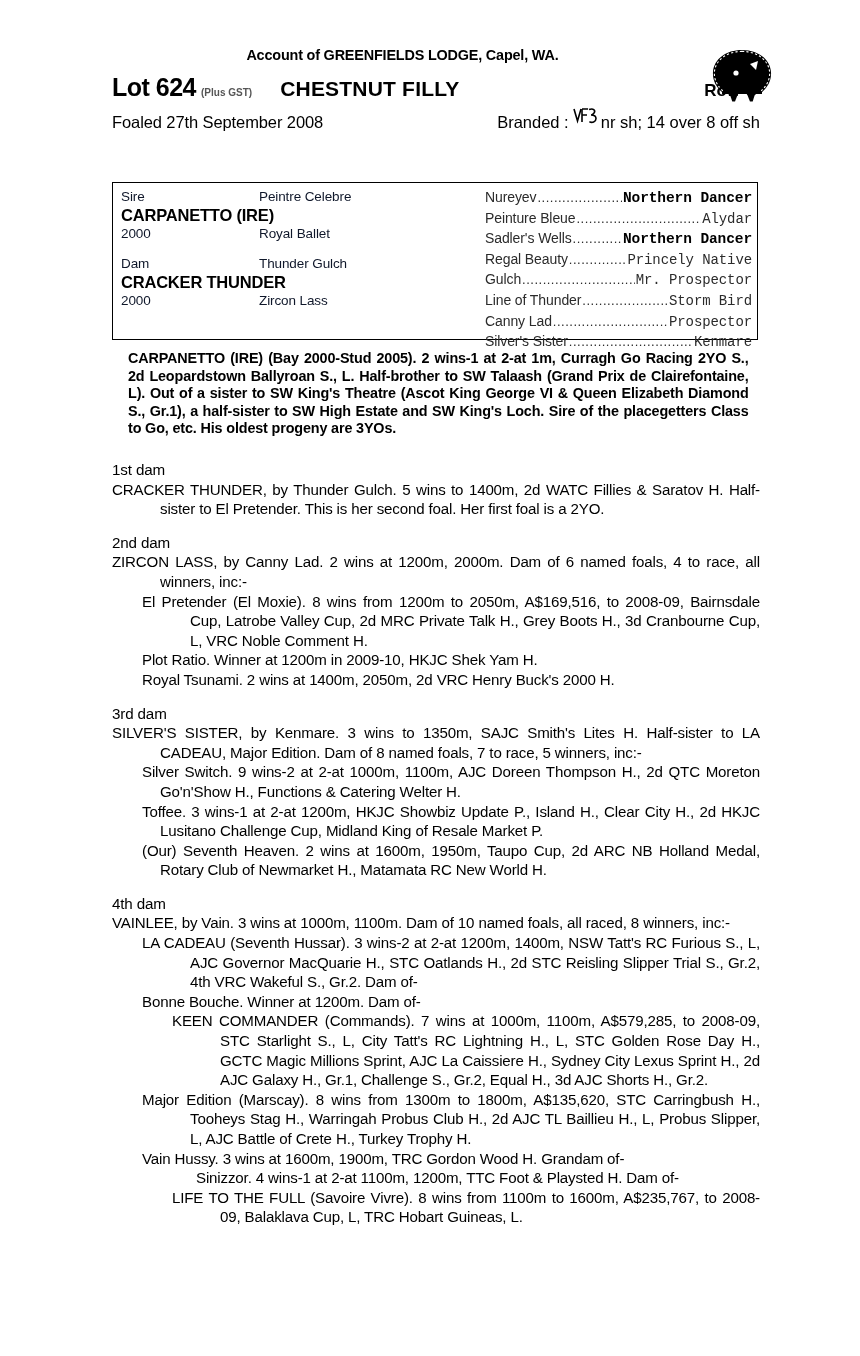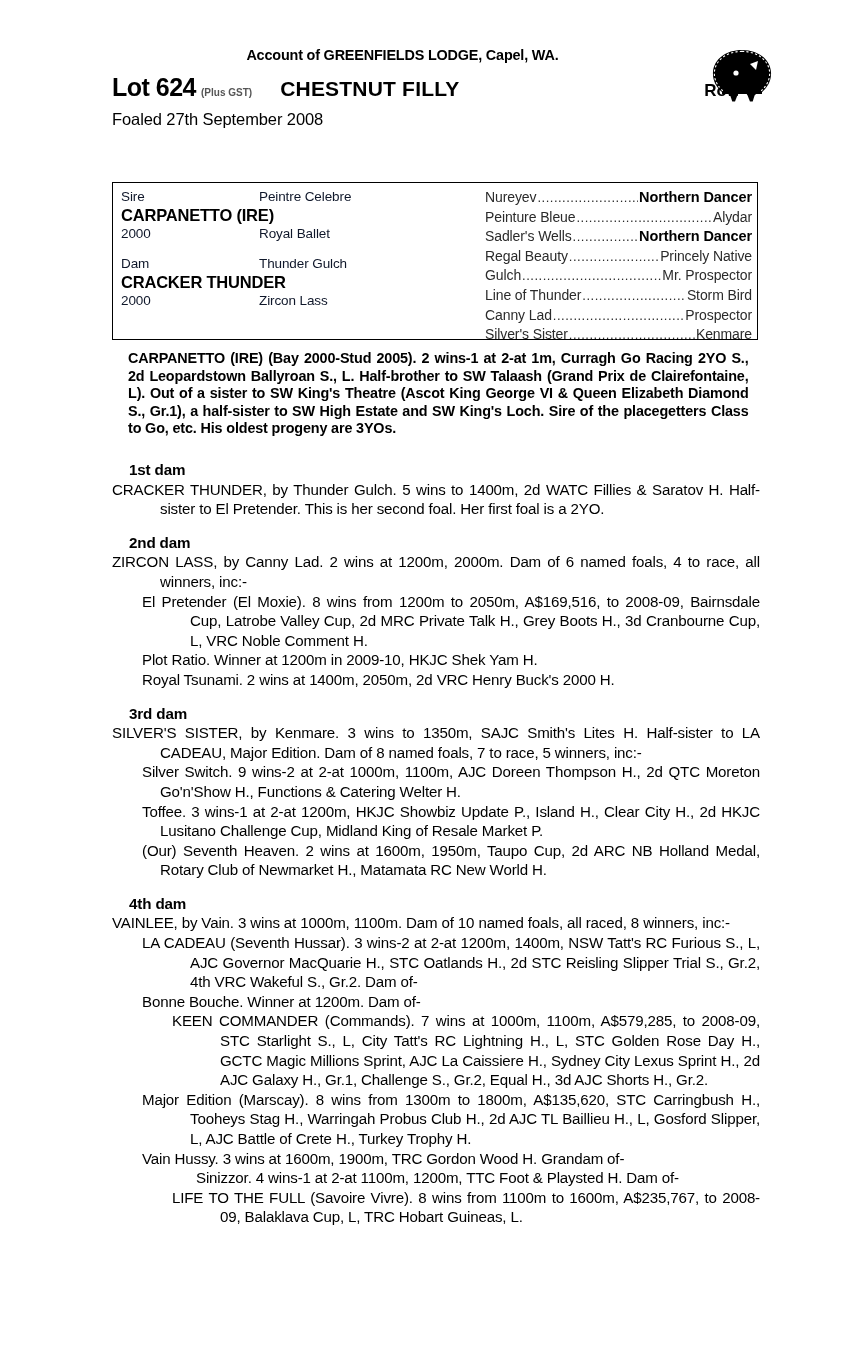--- a/index.html
+++ b/index.html
@@ -166,20 +166,21 @@
     overflow: hidden;
     white-space: nowrap;
     letter-spacing: 0.5px;
     font-size: 13px;
     margin: 0 1px;
     color: #2b2b2b;
   }
   .gp-line .val {
     flex: 0 0 auto;
     text-align: center;
+    font-family: Liberation Mono, monospace;
   }
   .gp-line .val.b {
     font-weight: bold;
     color: #000;
     font-size: 14.5px;
   }
 
   
   .sire-para {
     position: absolute;
@@ -199,25 +200,24 @@
   .narrative {
     position: absolute;
     left: 112px;
     top: 460px;
     width: 648px;
     font-size: 15.1px;
     line-height: 19.6px;
     letter-spacing: -0.15px;
   }
   .dam-head {
-    font-weight: bold;
+    font-weight: normal;
     font-size: 15.2px;
     margin-top: 14px;
     margin-bottom: 0px;
-    margin-left: 17px;
   }
   .dam-head.first { margin-top: 0; }
   .para {
     text-align: justify;
     text-justify: inter-word;
   }
   .lvl1 { padding-left: 48px; text-indent: -48px; }
   .lvl2 { padding-left: 48px; text-indent: -18px; }
   .lvl3 { padding-left: 78px; text-indent: -48px; }
   .lvl4 { padding-left: 108px; text-indent: -48px; }
@@ -244,20 +244,31 @@
 
     <div class="lot-row">
       <span class="lot-no">Lot 624</span>
       <span class="gst">(Plus GST)</span>
       <span class="colour-sex">CHESTNUT FILLY</span>
       <span class="row-label">Row O</span>
     </div>
 
     <div class="foaled-row">
       <span class="foaled">Foaled 27th September 2008</span>
+      <span class="branded">
+        <span>Branded :</span>
+        <span class="brand-glyph">
+          <svg viewBox="0 0 26 18" width="26" height="18" aria-hidden="true">
+            <path d="M1 2 L4.5 14 L8 2" fill="none" stroke="#000" stroke-width="1.6"></path>
+            <path d="M9 2 L9 15 M9 2 L15 2 M9 8 L14 8" fill="none" stroke="#000" stroke-width="1.6"></path>
+            <path d="M16 2.6 C20 1 23 3 21 6 C19.6 8 18 8 18 8 C21 8 23 9 23 11.6 C23 15 19 16.4 16.4 14.6" fill="none" stroke="#000" stroke-width="1.6"></path>
+          </svg>
+        </span>
+        <span>nr sh; 14 over 8 off sh</span>
+      </span>
     </div>
   </div>
 
   <div class="ped-table">
     <div class="ped-inner">
       <div class="ped-left">
 
         <div class="ped-block">
           <div class="ped-row2">
             <span class="ped-small lbl">Sire</span>
@@ -344,19 +355,19 @@
       <div class="dam-head">3rd dam</div>
       <div class="para lvl1"><span>SILVER'S SISTER, by Kenmare. </span><span class="n">3 wins</span><span> to 1350m, SAJC Smith's Lites H. Half-sister to </span><span class="n">LA CADEAU</span><span>, </span><span class="n">Major Edition</span><span>. Dam of 8 named foals, 7 to race, </span><span class="n">5 winners</span><span>, inc:-</span></div>
       <div class="para lvl2"><span>Silver Switch. </span><span class="n">9 wins</span><span>-2 at 2-at 1000m, 1100m, AJC Doreen Thompson H., 2d QTC Moreton Go'n'Show H., Functions &amp; Catering Welter H.</span></div>
       <div class="para lvl2"><span>Toffee. </span><span class="n">3 wins</span><span>-1 at 2-at 1200m, HKJC Showbiz Update P., Island H., Clear City H., 2d HKJC Lusitano Challenge Cup, Midland King of Resale Market P.</span></div>
       <div class="para lvl2"><span>(Our) Seventh Heaven. </span><span class="n">2 wins</span><span> at 1600m, 1950m, Taupo Cup, 2d ARC NB Holland Medal, Rotary Club of Newmarket H., Matamata RC New World H.</span></div>
       <div class="dam-head">4th dam</div>
       <div class="para lvl1"><span>VAINLEE, by Vain. </span><span class="n">3 wins</span><span> at 1000m, 1100m. Dam of 10 named foals, all raced, </span><span class="n">8 winners</span><span>, inc:-</span></div>
       <div class="para lvl3"><span class="n">LA CADEAU</span><span> (Seventh Hussar). </span><span class="n">3 wins</span><span>-2 at 2-at 1200m, 1400m, NSW Tatt's RC Furious S., </span><span class="n">L</span><span>, AJC Governor MacQuarie H., STC Oatlands H., 2d STC Reisling Slipper Trial S., </span><span class="n">Gr.2</span><span>, 4th VRC Wakeful S., </span><span class="n">Gr.2</span><span>. Dam of-</span></div>
       <div class="para lvl2"><span>Bonne Bouche. </span><span class="n">Winner</span><span> at 1200m. Dam of-</span></div>
       <div class="para lvl4"><span class="n">KEEN COMMANDER</span><span> (Commands). </span><span class="n">7 wins</span><span> at 1000m, 1100m, A$579,285, to 2008-09, STC Starlight S., </span><span class="n">L</span><span>, City Tatt's RC Lightning H., </span><span class="n">L</span><span>, STC Golden Rose Day H., GCTC Magic Millions Sprint, AJC La Caissiere H., Sydney City Lexus Sprint H., 2d AJC Galaxy H., </span><span class="n">Gr.1</span><span>, Challenge S., </span><span class="n">Gr.2</span><span>, Equal H., 3d AJC Shorts H., </span><span class="n">Gr.2</span><span>.</span></div>
-      <div class="para lvl3"><span class="n">Major Edition</span><span> (Marscay). </span><span class="n">8 wins</span><span> from 1300m to 1800m, A$135,620, STC Carringbush H., Tooheys Stag H., Warringah Probus Club H., 2d AJC TL Baillieu H., </span><span class="n">L</span><span>, Gosford Slipper, </span><span class="n">L</span><span>, AJC Battle of Crete H., Turkey Trophy H.</span></div>
+      <div class="para lvl3"><span class="n">Major Edition</span><span> (Marscay). </span><span class="n">8 wins</span><span> from 1300m to 1800m, A$135,620, STC Carringbush H., Tooheys Stag H., Warringah Probus Club H., 2d AJC TL Baillieu H., </span><span class="n">L</span><span>, Probus Slipper, </span><span class="n">L</span><span>, AJC Battle of Crete H., Turkey Trophy H.</span></div>
       <div class="para lvl2"><span>Vain Hussy. </span><span class="n">3 wins</span><span> at 1600m, 1900m, TRC Gordon Wood H. Grandam of-</span></div>
       <div class="para lvl5"><span>Sinizzor. </span><span class="n">4 wins</span><span>-1 at 2-at 1100m, 1200m, TTC Foot &amp; Playsted H. Dam of-</span></div>
       <div class="para lvl4"><span class="n">LIFE TO THE FULL</span><span> (Savoire Vivre). </span><span class="n">8 wins</span><span> from 1100m to 1600m, A$235,767, to 2008-09, Balaklava Cup, </span><span class="n">L</span><span>, TRC Hobart Guineas, </span><span class="n">L</span><span>.</span></div>
     </div>
 
 </div>
 
 </body></html>

